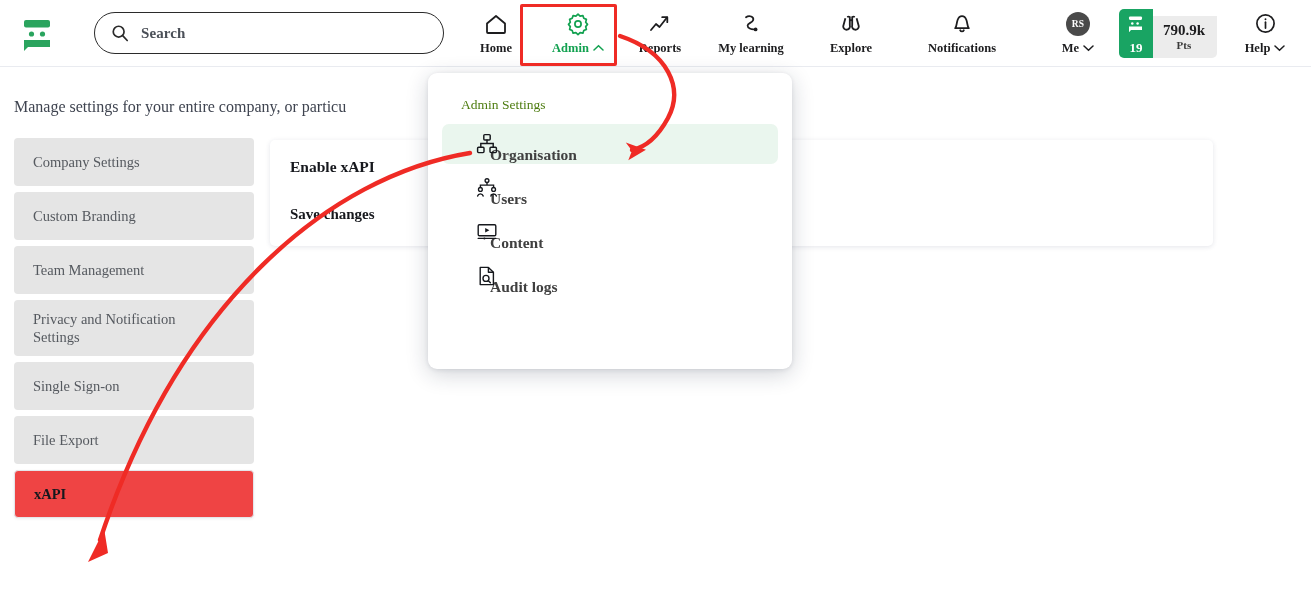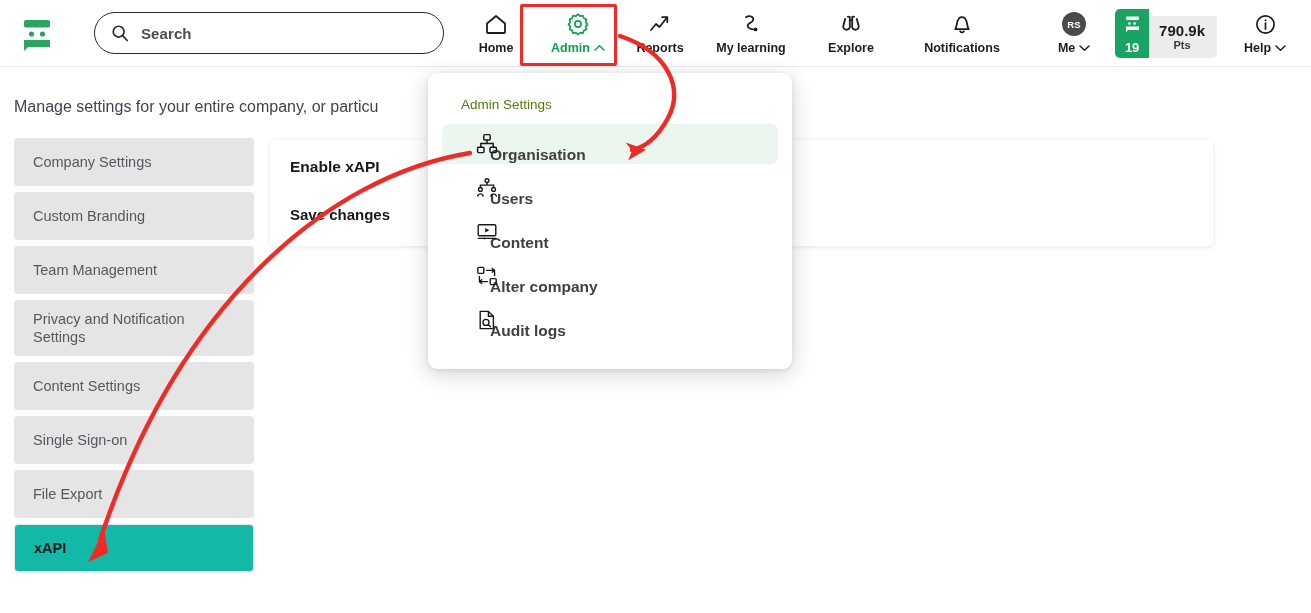--- a/index.html
+++ b/index.html
@@ -4,21 +4,21 @@
 <style>
   * { box-sizing: border-box; margin: 0; padding: 0; }
   html, body {
     width: 1311px;
     height: 613px;
     overflow: hidden;
     background: #ffffff;
     font-family: "Liberation Sans", sans-serif;
     -webkit-font-smoothing: antialiased;
   }
-  #root { position: relative; width: 1196px; height: 613px; }
+  #root { position: relative; width: 1196px; height: 613px; font-family: Liberation Serif, serif; }
 
   
   .topnav {
     position: absolute; top: 0; left: 0;
     width: 1311px; height: 67px;
     background: #ffffff;
     border-bottom: 1px solid #e9ebf0;
     display: flex; align-items: center;
   }
   .logo-wrap {
@@ -112,21 +112,21 @@
     border-radius: 4px;
     margin-bottom: 6px;
     display: flex; align-items: center;
     padding: 0 19px;
     font-size: 14.5px; color: #55595f;
     cursor: pointer;
   }
   .side-item.h48 { height: 48px; }
   .side-item.h2line { height: 56px; line-height: 1.25; }
   .side-item.active {
-    background: #14b8a6;
+    background: #ef4444;
     border: 1px solid #e4e6ea;
     color: #16181d;
     font-weight: 700;
     box-shadow: 0 1px 3px rgba(20,25,40,.07);
   }
 
   .content-card {
     position: absolute; left: 270px; top: 140px;
     width: 943px; height: 106px;
     background: #ffffff;
@@ -326,23 +326,20 @@
     <div class="side-item h48">
       <span>Custom Branding</span>
     </div>
     <div class="side-item h48">
       <span>Team Management</span>
     </div>
     <div class="side-item h2line">
       <span style="display:inline-block;max-width:190px">Privacy and Notification Settings</span>
     </div>
     <div class="side-item h48">
-      <span>Content Settings</span>
-    </div>
-    <div class="side-item h48">
       <span>Single Sign-on</span>
     </div>
     <div class="side-item h48">
       <span>File Export</span>
     </div>
     <div class="side-item h48 active">
       <span>xAPI</span>
     </div>
   </div>
 
@@ -385,33 +382,20 @@
           <svg width="22" height="22" viewBox="0 0 22 22" fill="none" stroke="#16181d" stroke-width="1.4">
             <rect x="2.2" y="3.8" width="17.6" height="11" rx="1.2"></rect>
             <path d="M9.2 7 L13.4 9.3 L9.2 11.6 Z" fill="#16181d" stroke="none"></path>
             <line x1="2.2" y1="17.4" x2="19.8" y2="17.4" stroke-linecap="round"></line>
             <circle cx="8.4" cy="17.4" r="1" fill="#16181d" stroke="none"></circle>
           </svg>
         </span>
         <span>Content</span>
       </div>
 
-      <div class="dd-item">
-        <span class="dd-ico">
-          <svg width="22" height="22" viewBox="0 0 22 22" fill="none" stroke="#16181d" stroke-width="1.4">
-            <rect x="1.8" y="2.4" width="6" height="6" rx="1"></rect>
-            <rect x="14.2" y="13.6" width="6" height="6" rx="1"></rect>
-            <path d="M10.6 5.4 h6.2 a1.8 1.8 0 0 1 1.8 1.8 v3.4" stroke-linecap="round"></path>
-            <path d="M16.2 3.6 L18.6 5.4 L16.2 7.2" stroke-linecap="round" stroke-linejoin="round"></path>
-            <path d="M11.4 16.6 H5.2 a1.8 1.8 0 0 1 -1.8 -1.8 v-3.4" stroke-linecap="round"></path>
-            <path d="M5.8 14.8 L3.4 16.6 L5.8 18.4" stroke-linecap="round" stroke-linejoin="round"></path>
-          </svg>
-        </span>
-        <span>Alter company</span>
-      </div>
 
       <div class="dd-item">
         <span class="dd-ico">
           <svg width="22" height="22" viewBox="0 0 22 22" fill="none" stroke="#16181d" stroke-width="1.4">
             <path d="M4.2 2.4 h8.2 L17.4 7.2 V19.6 H4.2 Z" stroke-linejoin="round"></path>
             <path d="M12.4 2.4 V7.2 H17.4" stroke-linejoin="round"></path>
             <circle cx="10" cy="13.4" r="3"></circle>
             <line x1="12.3" y1="15.7" x2="14.4" y2="17.8" stroke-linecap="round"></line>
           </svg>
         </span>

